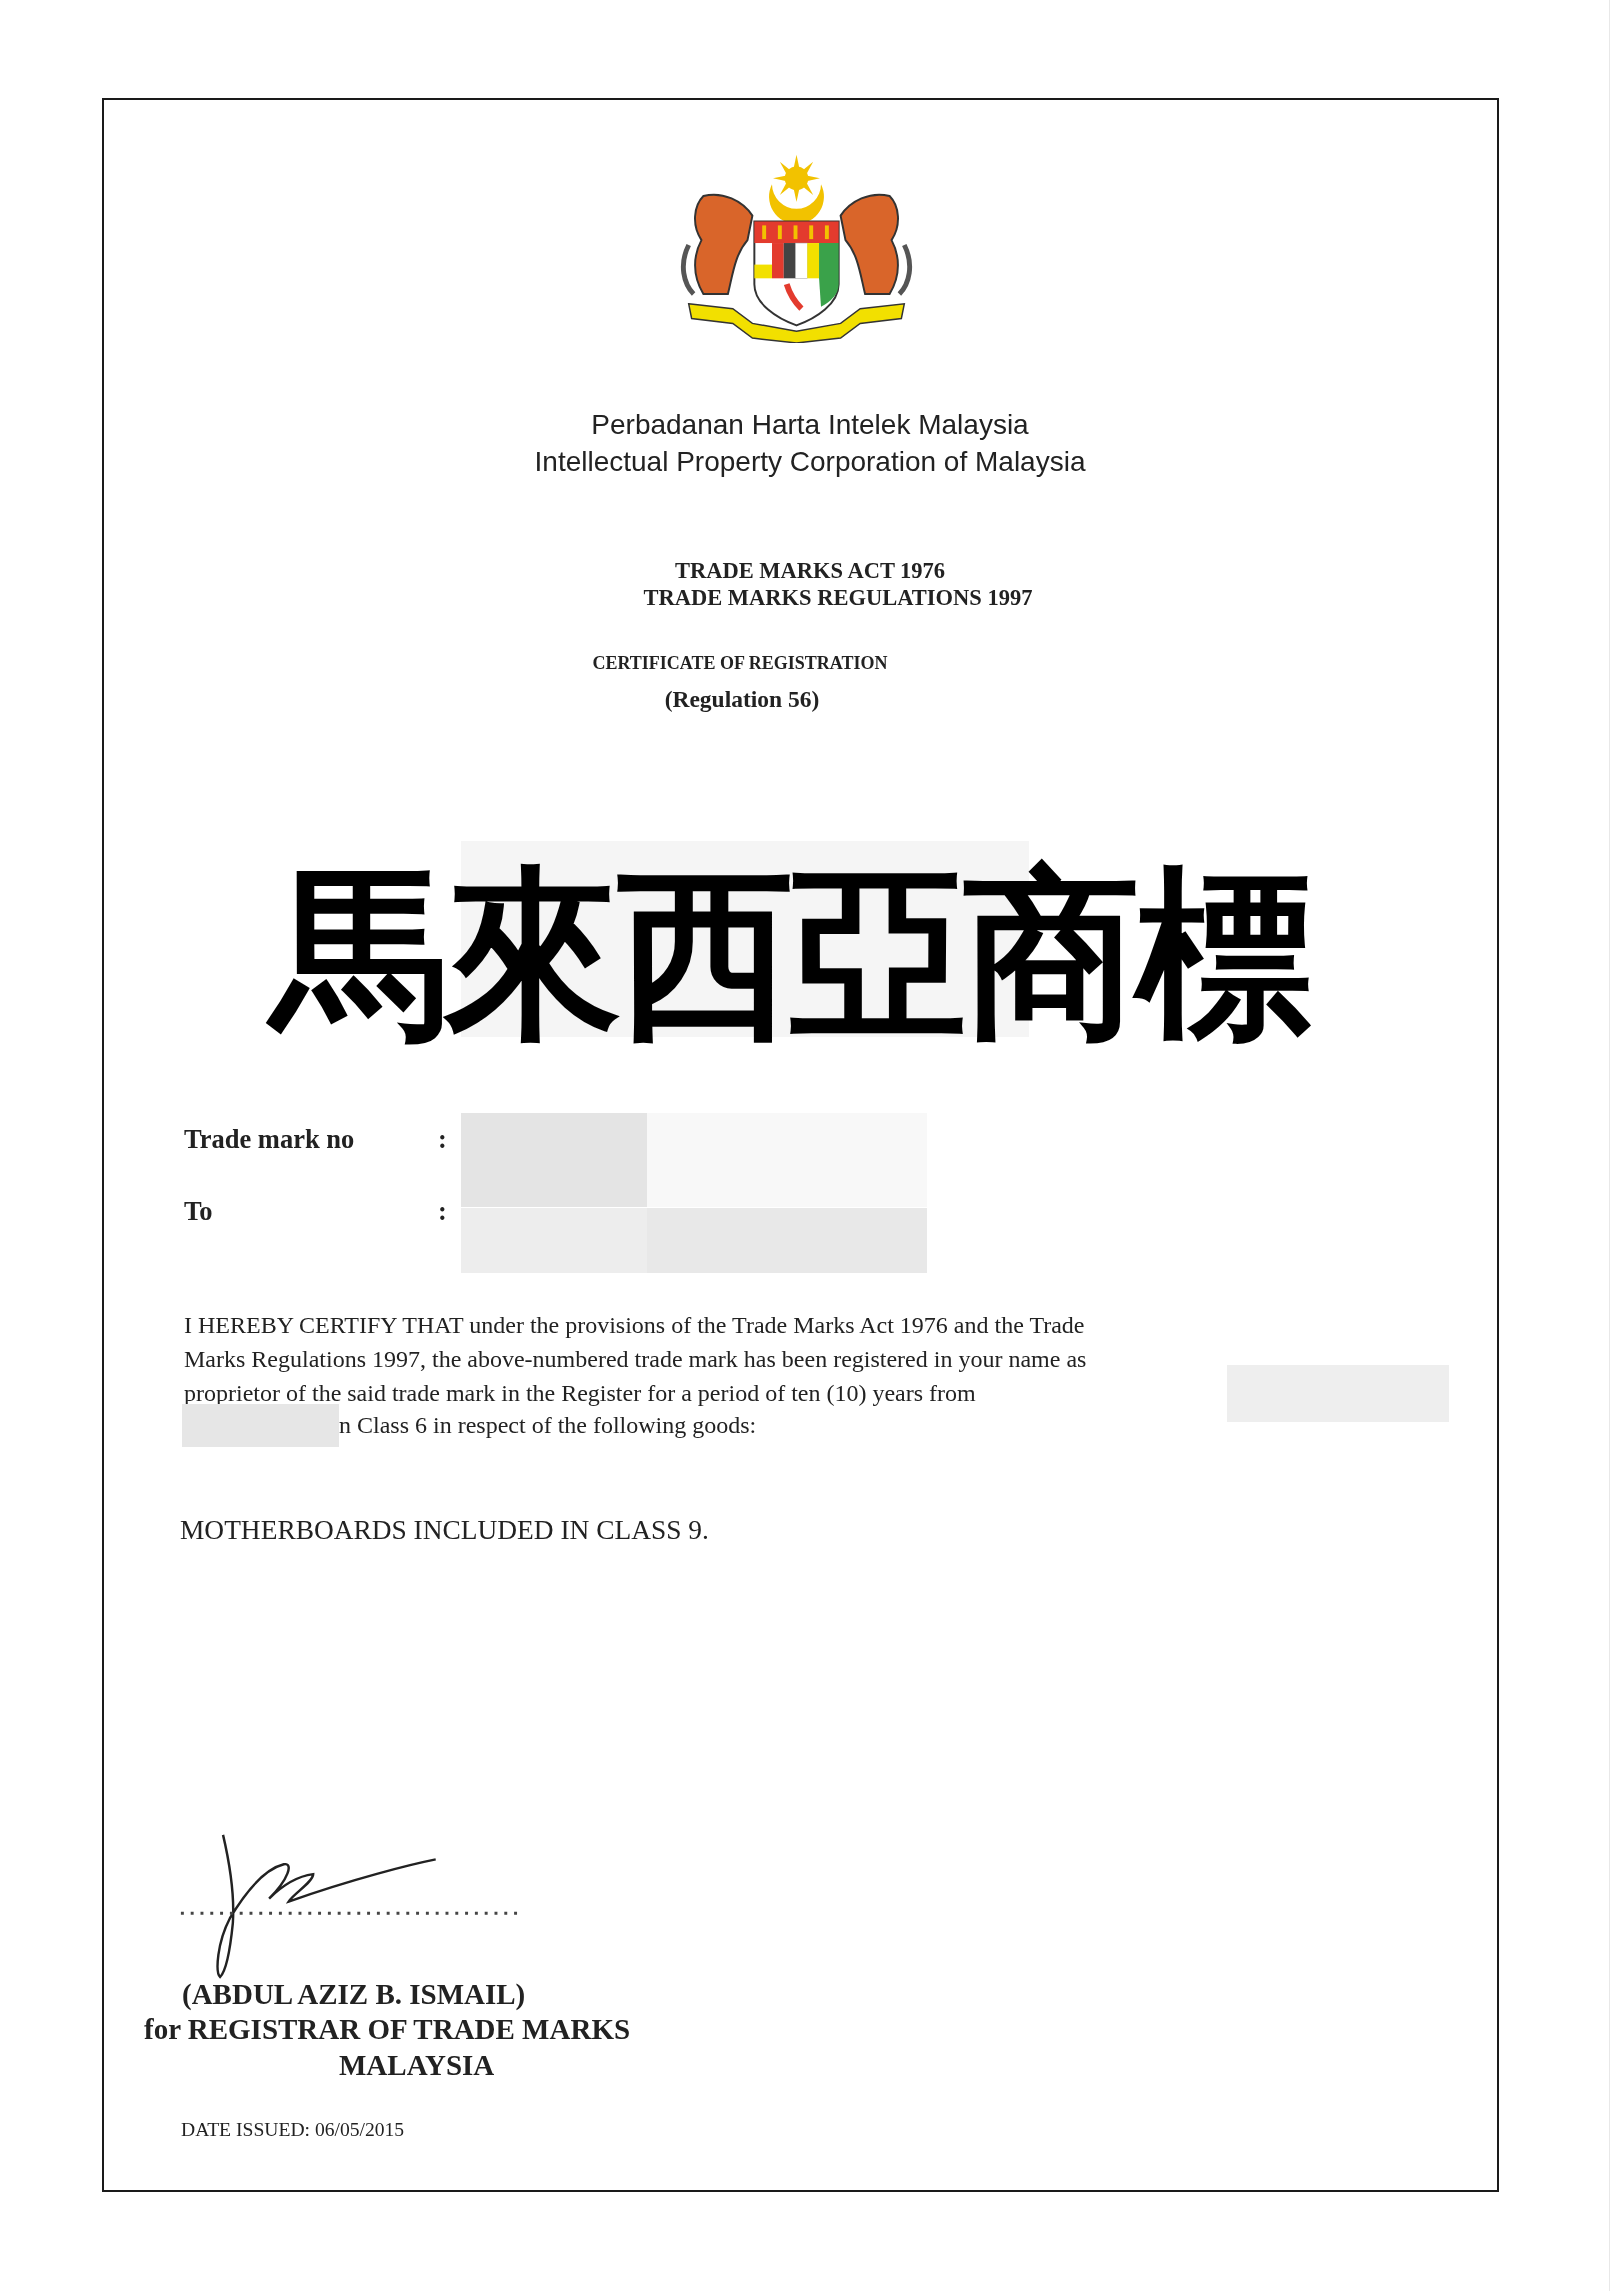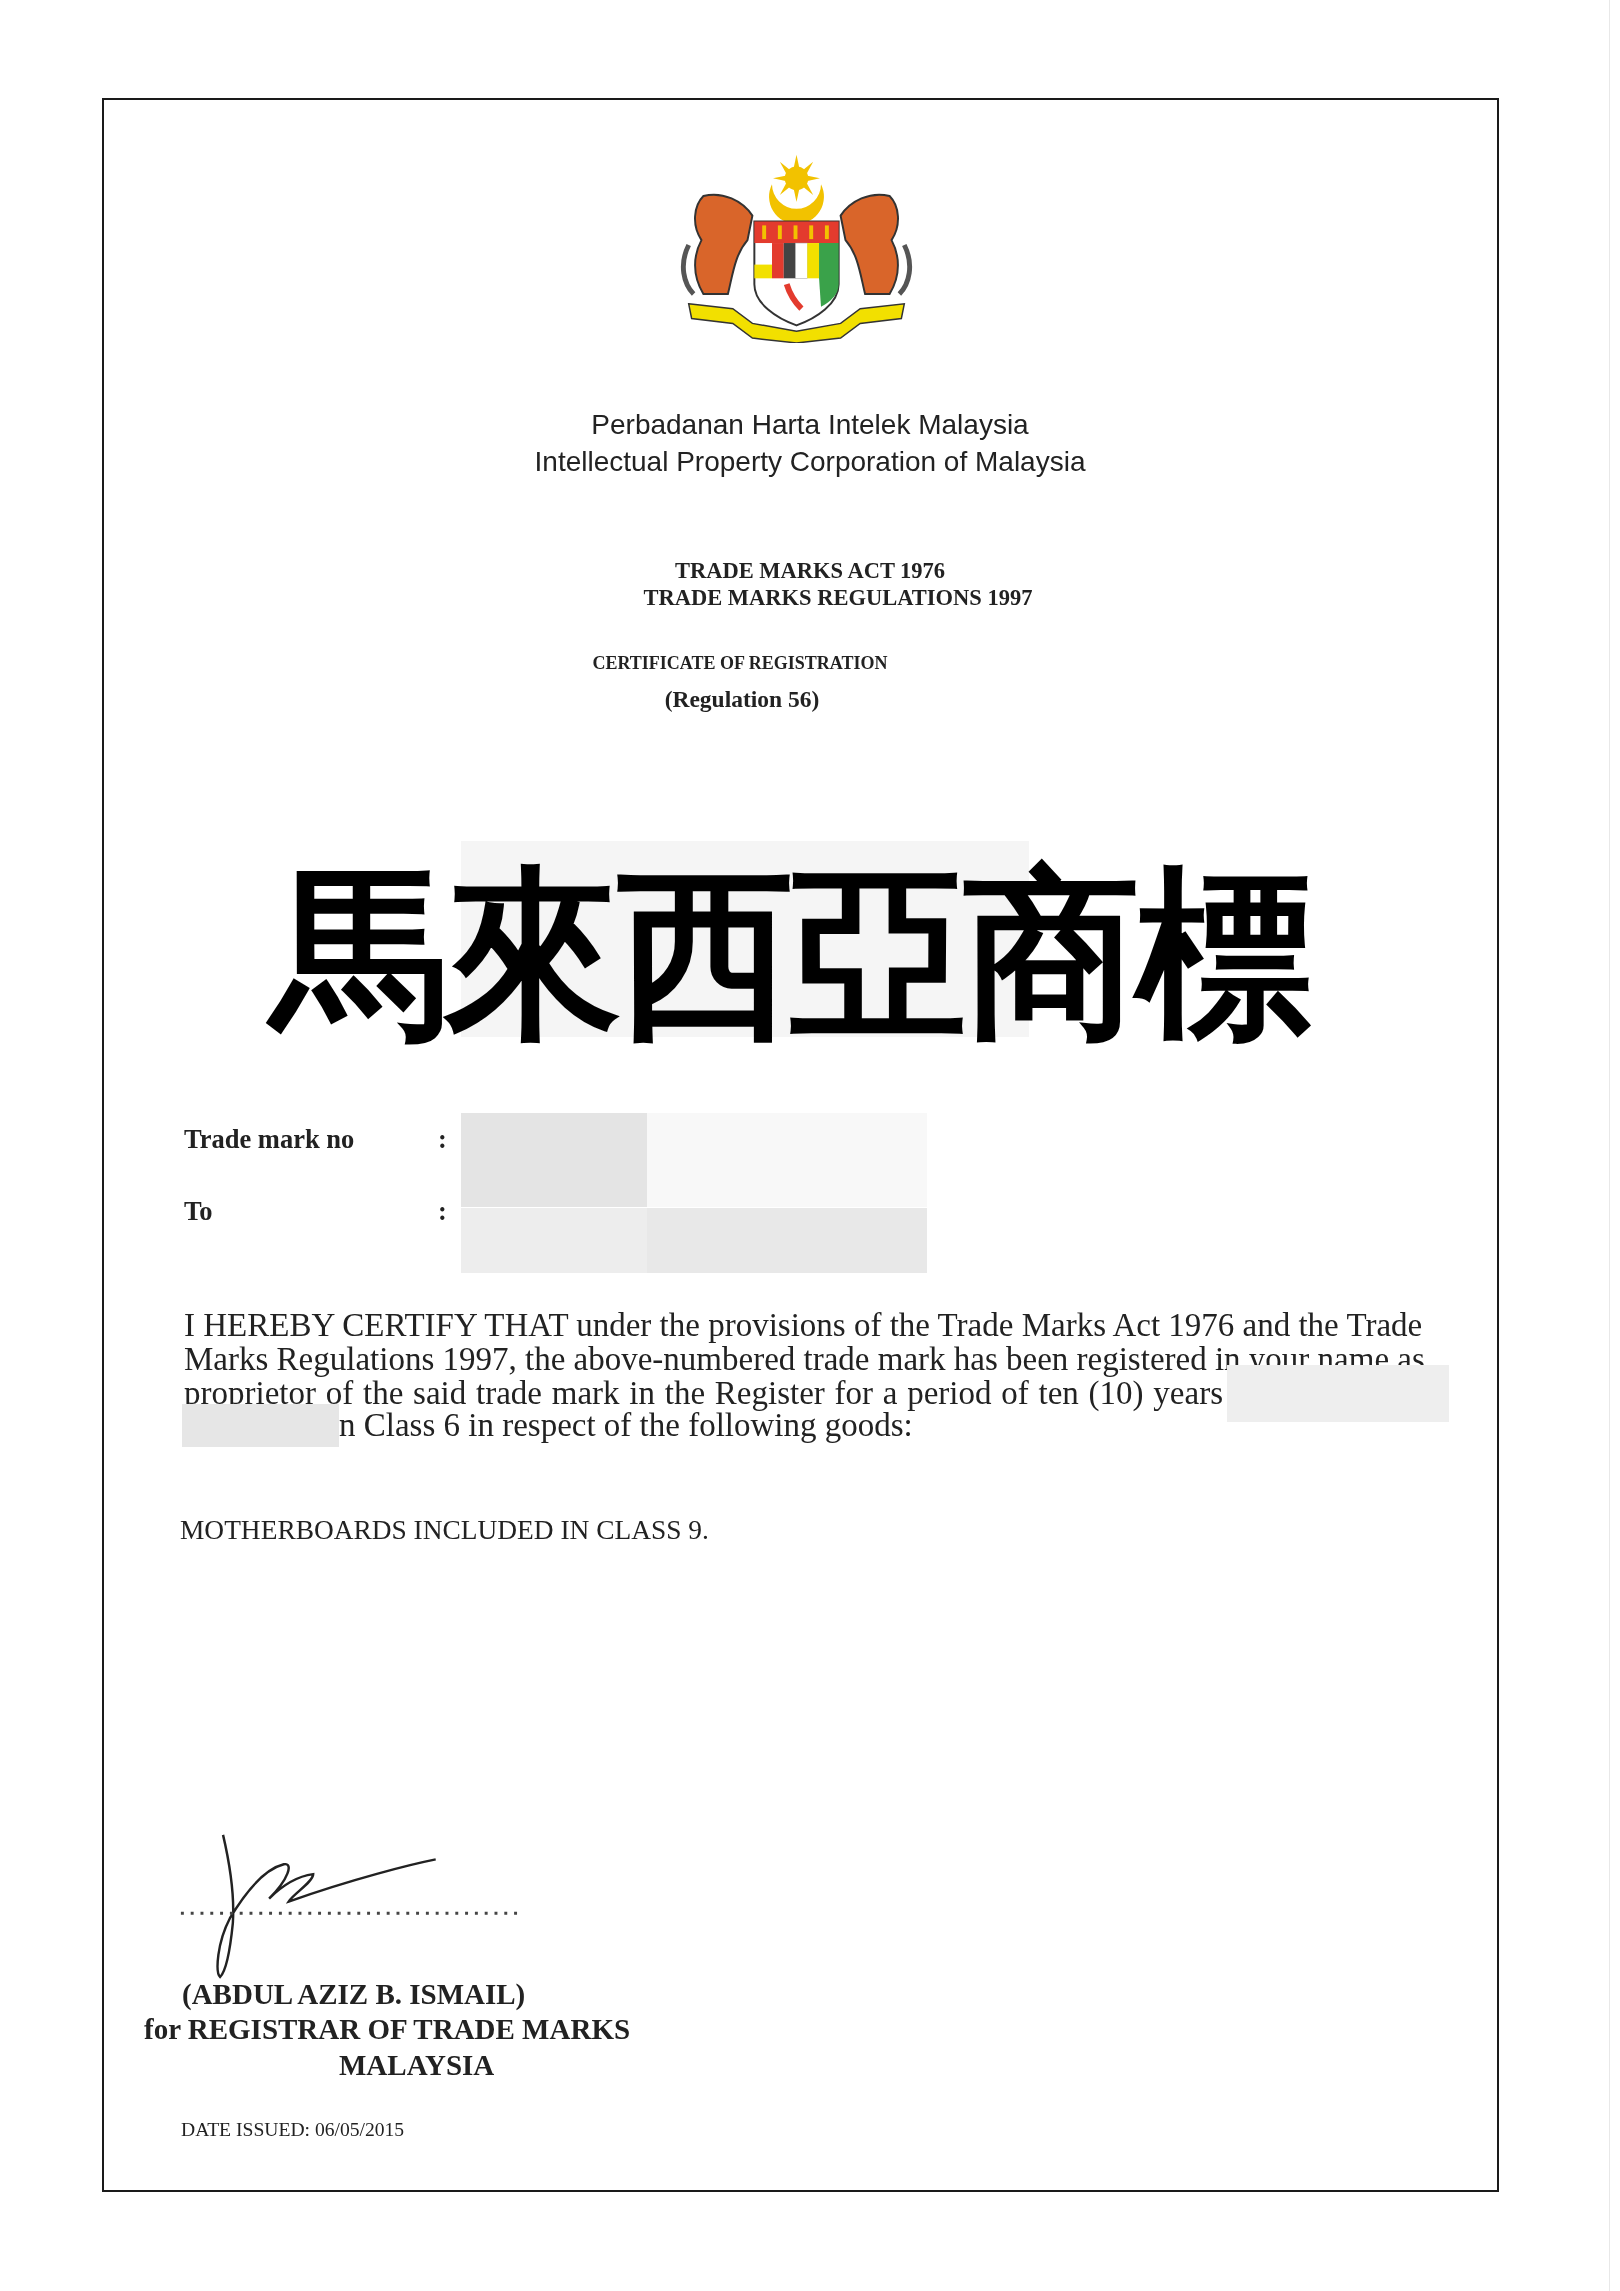--- a/index.html
+++ b/index.html
@@ -18,21 +18,21 @@
   .act { position: absolute; left: 0; width: 1620px; text-align: center; font-weight: bold; font-size: 22.5px; color: #222; }
   .cert-title { position: absolute; left: 0; width: 1480px; text-align: center; font-weight: bold; font-size: 18px; color: #222; }
   .cert-sub { position: absolute; left: 0; width: 1484px; text-align: center; font-weight: bold; font-size: 23.5px; color: #222; }
   .watermark-bg { position: absolute; left: 461px; top: 841px; width: 568px; height: 196px; background: #f5f5f5; }
   .big-mark { position: absolute; left: 221px; top: 851px; width: 1186px; text-align: center;
     font-family: "DejaVu Sans", sans-serif; font-weight: bold; font-size: 184px; letter-spacing: -3.9px;
     color: #000; line-height: 206px; transform: scaleX(0.96); transform-origin: left top; }
   .field-label { position: absolute; left: 184px; font-weight: bold; font-size: 26.5px; color: #222; }
   .field-colon { position: absolute; left: 438px; font-weight: bold; font-size: 26.5px; color: #222; }
   .redact { position: absolute; background: #e9e9e9; }
-  .body-text { position: absolute; left: 184px; width: 1245px; font-size: 33px; line-height: 34px; color: #222; text-align: justify; }
+  .body-text { position: absolute; left: 184px; width: 1245px; font-size: 24px; line-height: 34px; color: #222; text-align: justify; }
   .goods { position: absolute; left: 180px; top: 1515px; font-size: 27.4px; color: #222; }
   .signature { position: absolute; left: 176px; top: 1825px; width: 392px; height: 157px; }
   .signer { position: absolute; font-weight: bold; font-size: 29px; color: #222; }
   .date-issued { position: absolute; left: 181px; top: 2119px; font-size: 19.6px; color: #222; }
 </style>
 </head>
 <body>
 
 <div class="page-edge"></div>
 <div class="frame"></div>

